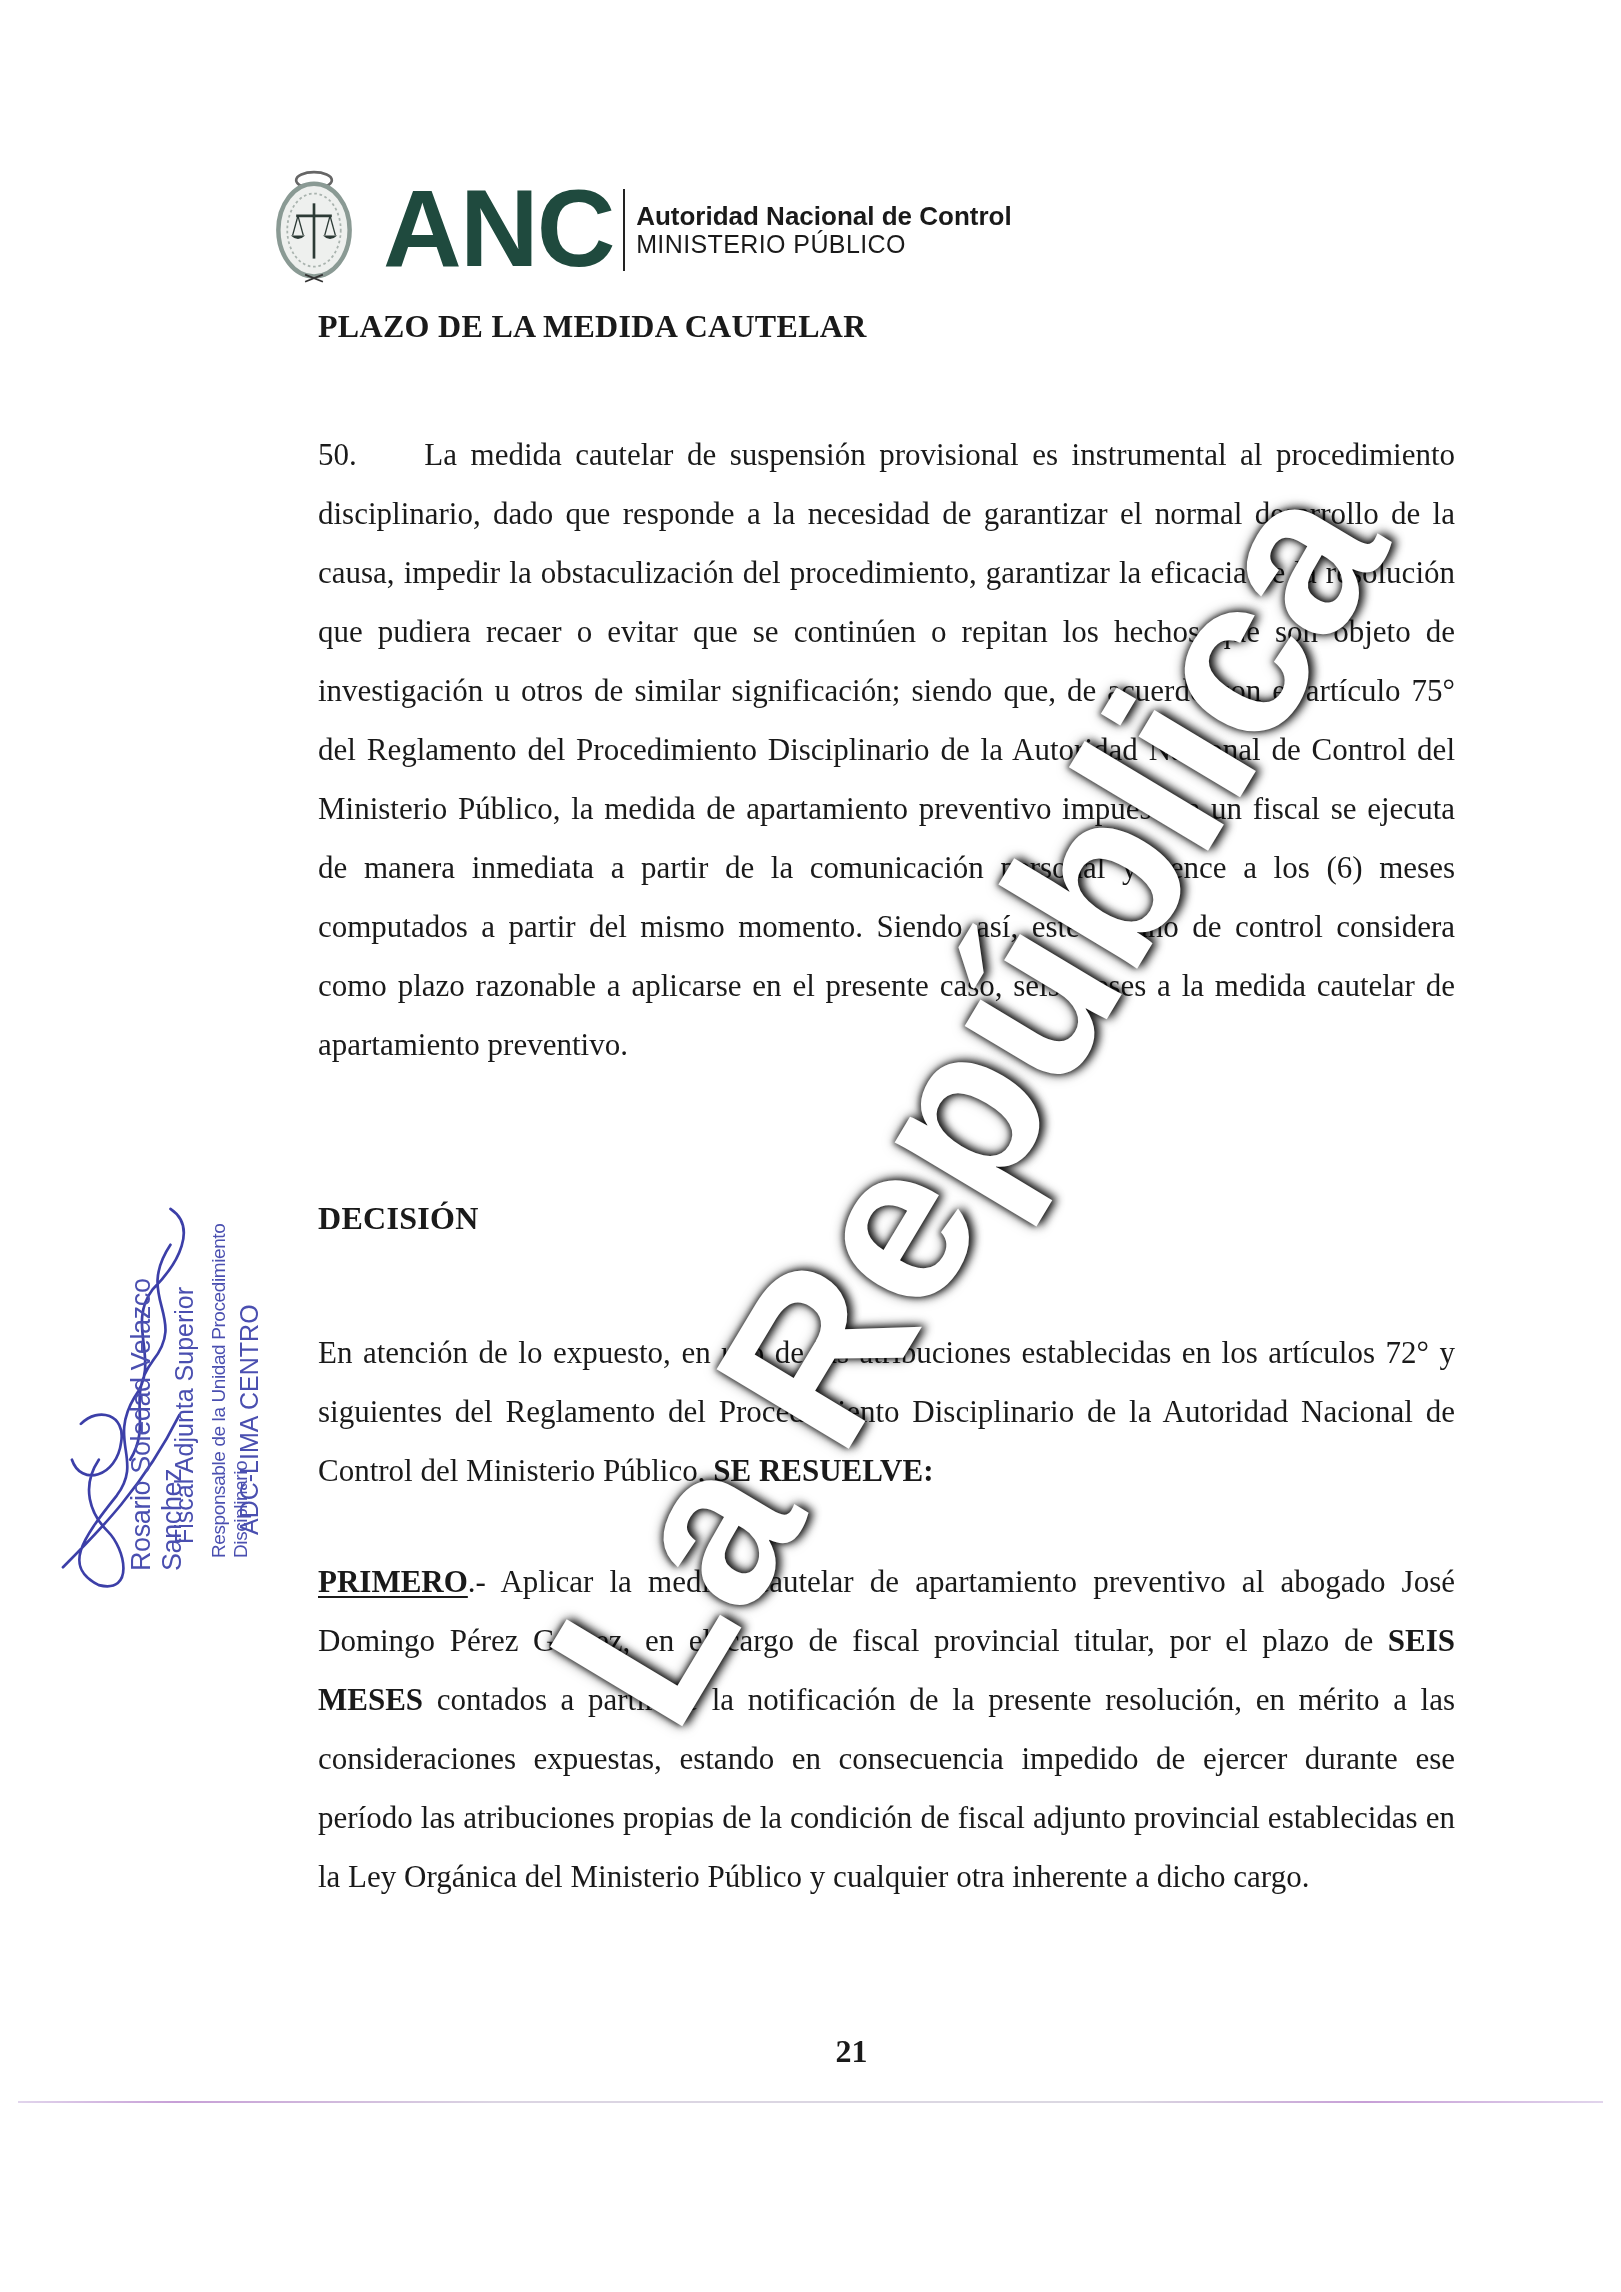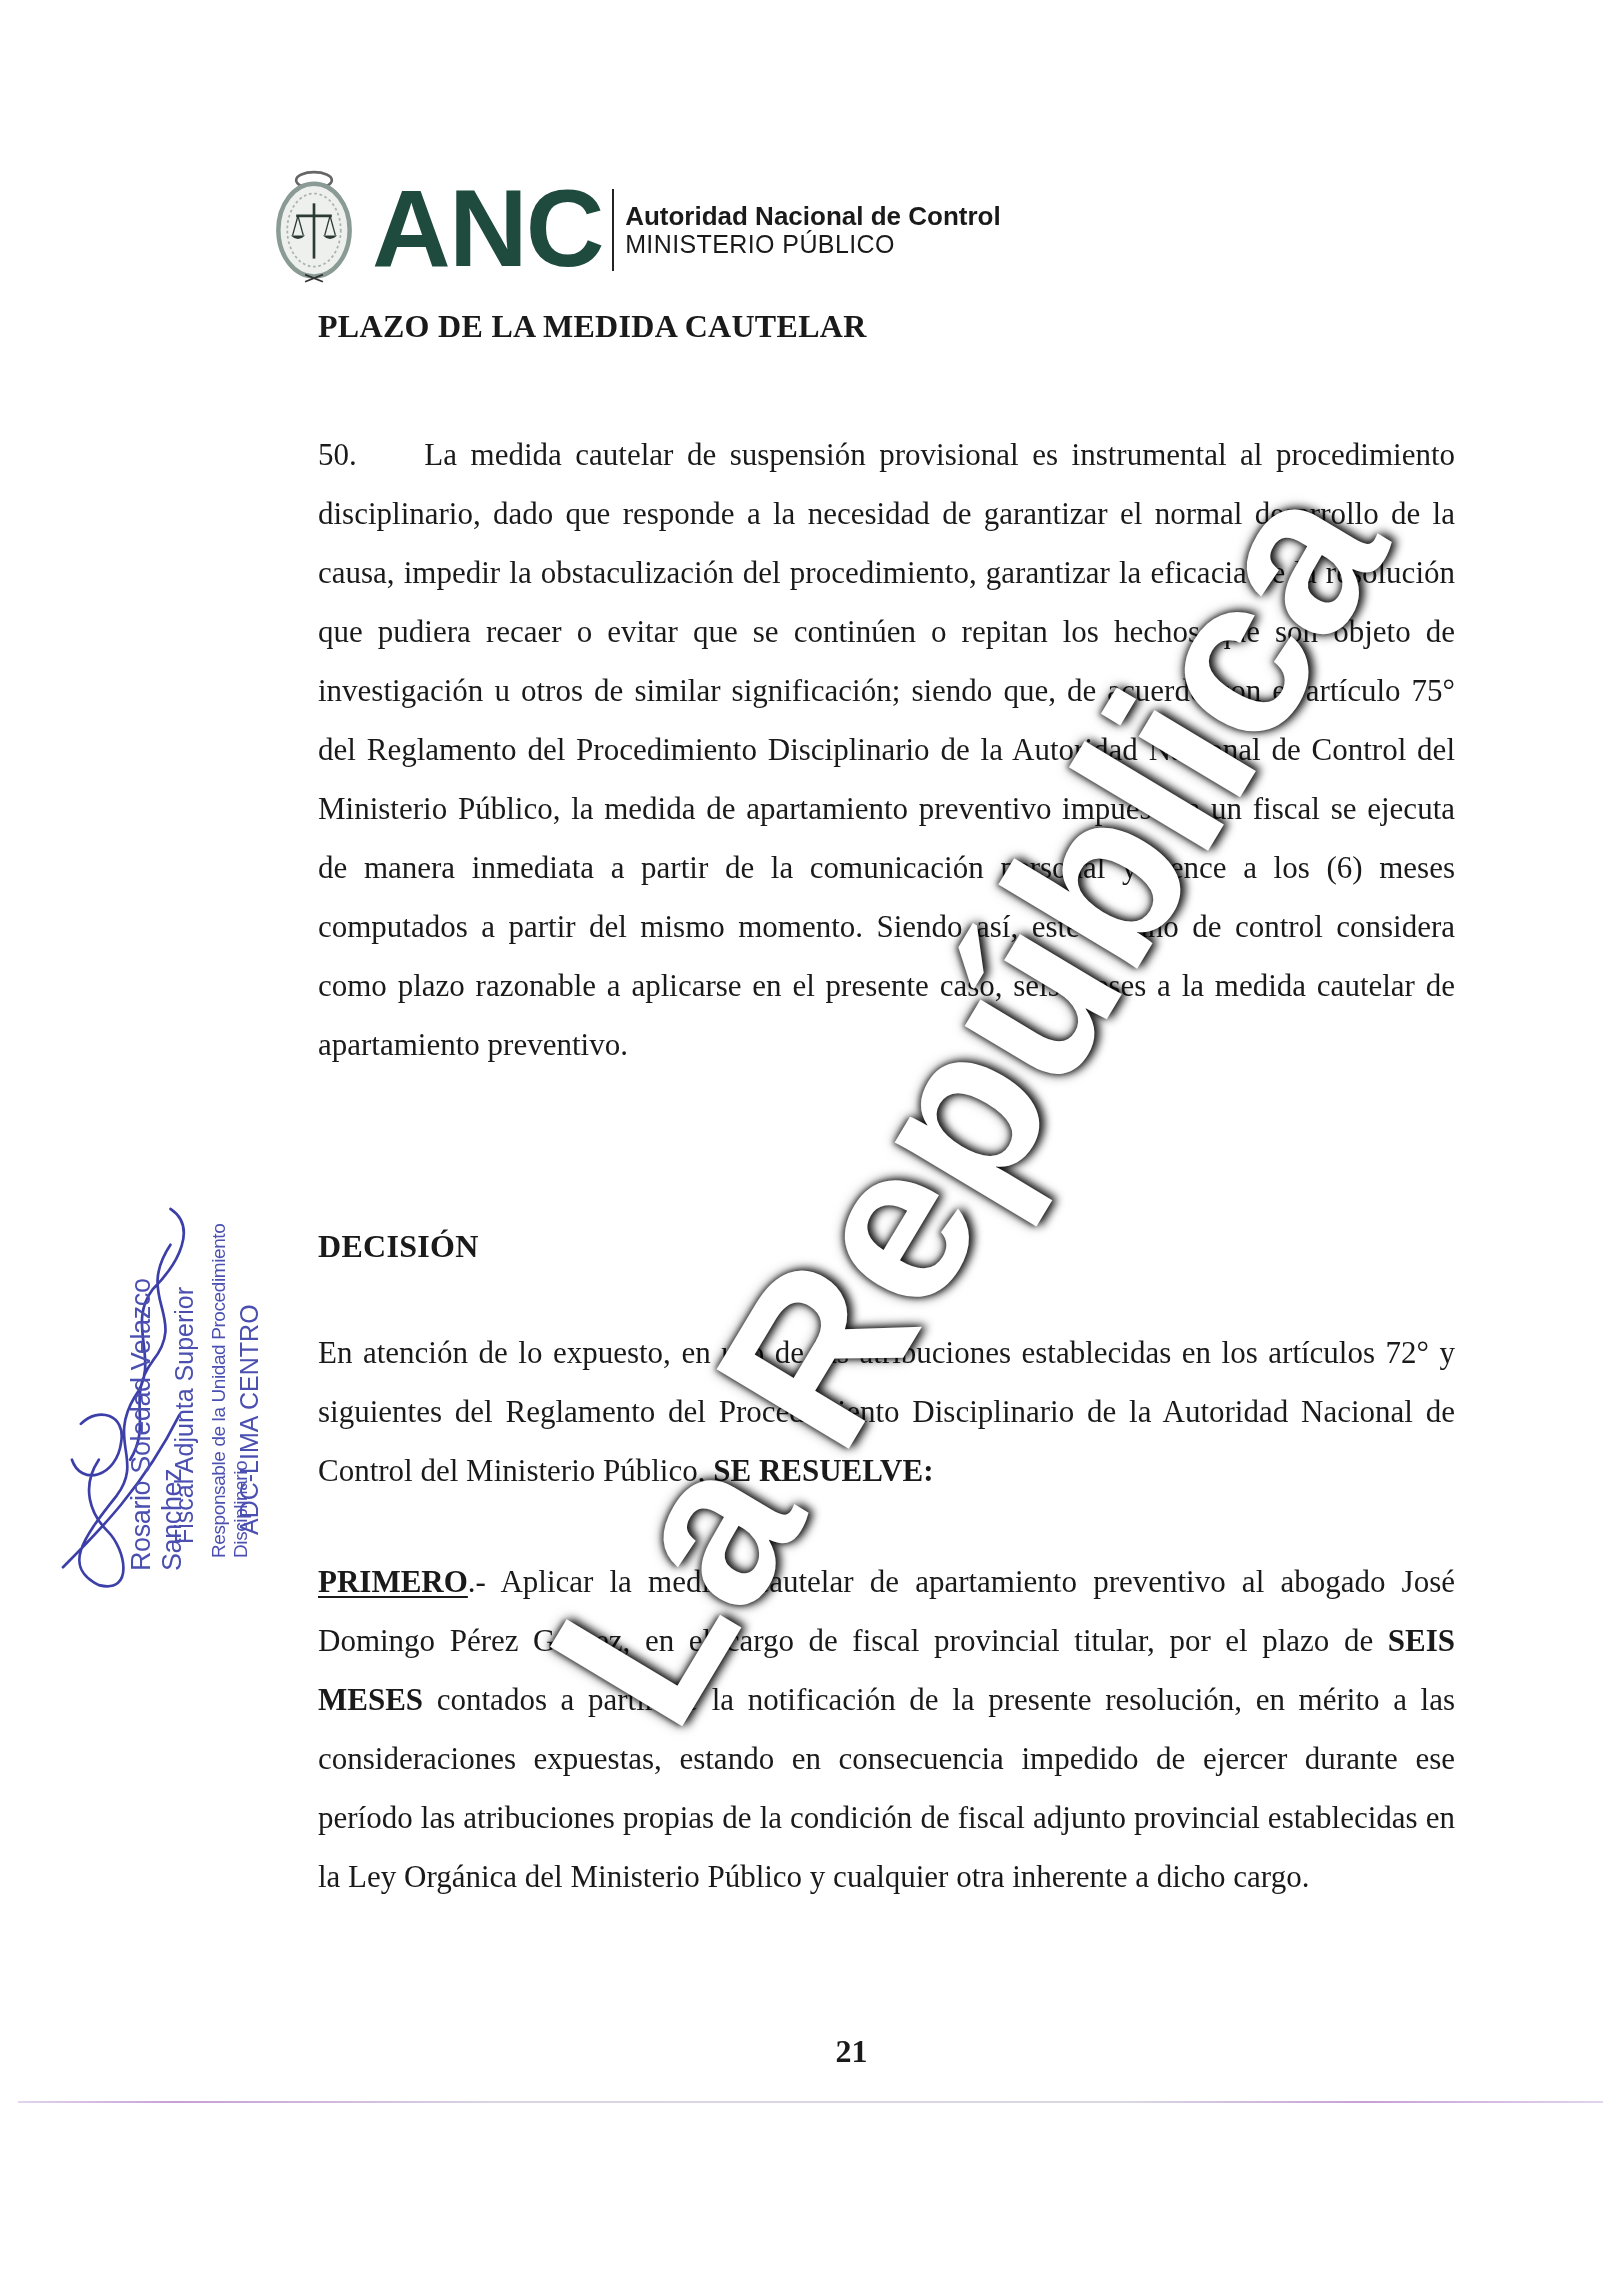--- a/index.html
+++ b/index.html
@@ -2,21 +2,21 @@
 <html style="font-size:14.3px"><head>
 <meta charset="utf-8">
 <style>
   html, body { margin:0; padding:0; background:#ffffff; }
   body { width:1621px; height:2293px; position:relative; overflow:hidden; font-family:"Liberation Serif", "DejaVu Serif", serif; color:#1a1a1a; }
   .page { position:absolute; left:0; top:0; width:1621px; height:2293px; background:#fff; }
 
   
   .logo { position:absolute; left:273px; top:168px; height:116px; display:flex; align-items:center; }
   .emblem { width:82px; height:115px; position:relative; }
-  .anc { font-family:"Liberation Sans", sans-serif; font-weight:700; font-size:109px; color:#1f4a3e; letter-spacing:-1.8px; line-height:1; margin-left:17px; margin-top:5.4px; }
+  .anc { font-family:"Liberation Sans", sans-serif; font-weight:700; font-size:109px; color:#1f4a3e; letter-spacing:-1.8px; line-height:1; margin-left:28px; margin-top:5.4px; }
   .logo-div { width:2.7px; height:82px; background:#222; margin-left:9px; margin-right:10.7px; margin-top:7.2px; }
   .logo-text { font-family:"Liberation Sans", sans-serif; color:#1a1a1a; margin-top:7.2px; }
   .logo-text .l1 { font-size:26px; font-weight:700; line-height:29px;text-align:center; }
   .logo-text .l2 { font-size:25px; font-weight:400; line-height:27px; letter-spacing:0.4px; }
 
   .heading { position:absolute; left:318px; font-family:"Liberation Serif", serif; font-weight:700; font-size:32px; letter-spacing:0.3px;text-align:right; }
   .para { position:absolute; left:318px; width:1137px; font-size:31px; line-height:59px; text-align:justify; text-align-last:left; }
   .para b { font-weight:700; }
   .para u { text-decoration:underline; text-decoration-thickness:1.8px; text-underline-offset:3.6px; }
 
@@ -65,21 +65,21 @@
     </div>
   </div>
 
   <div class="heading" style="top:308px;">PLAZO DE LA MEDIDA CAUTELAR</div>
 
   <div class="para" style="top:425px;">
     <span>50.</span>&nbsp;&nbsp;&nbsp;&nbsp;
     <span>La medida cautelar de suspensión provisional es instrumental al procedimiento disciplinario, dado que responde a la necesidad de garantizar el normal desarrollo de la causa, impedir la obstaculización del procedimiento, garantizar la eficacia de la resolución que pudiera recaer o evitar que se continúen o repitan los hechos que son objeto de investigación u otros de similar significación; siendo que, de acuerdo con el artículo 75° del Reglamento del Procedimiento Disciplinario de la Autoridad Nacional de Control del Ministerio Público, la medida de apartamiento preventivo impuesto a un fiscal se ejecuta de manera inmediata a partir de la comunicación personal y vence a los (6) meses computados a partir del mismo momento. Siendo así, este órgano de control considera como plazo razonable a aplicarse en el presente caso, seis meses a la medida cautelar de apartamiento preventivo.</span>
   </div>
 
-  <div class="heading" style="top:1228px;">DECISIÓN</div>
+  <div class="heading" style="top:1200px;">DECISIÓN</div>
 
   <div class="para" style="top:1323px;">
     <span>En atención de lo expuesto, en uso de las atribuciones establecidas en los artículos 72° y siguientes del Reglamento del Procedimiento Disciplinario de la Autoridad Nacional de Control del Ministerio Público,</span>
     <b>SE RESUELVE:</b>
   </div>
 
   <div class="para" style="top:1552px;">
     <b><u>PRIMERO</u></b><span>.- </span>
     <span>Aplicar la medida cautelar de apartamiento preventivo al abogado José Domingo Pérez Gómez, en el cargo de fiscal provincial titular, por el plazo de</span>
     <b>SEIS MESES</b>

